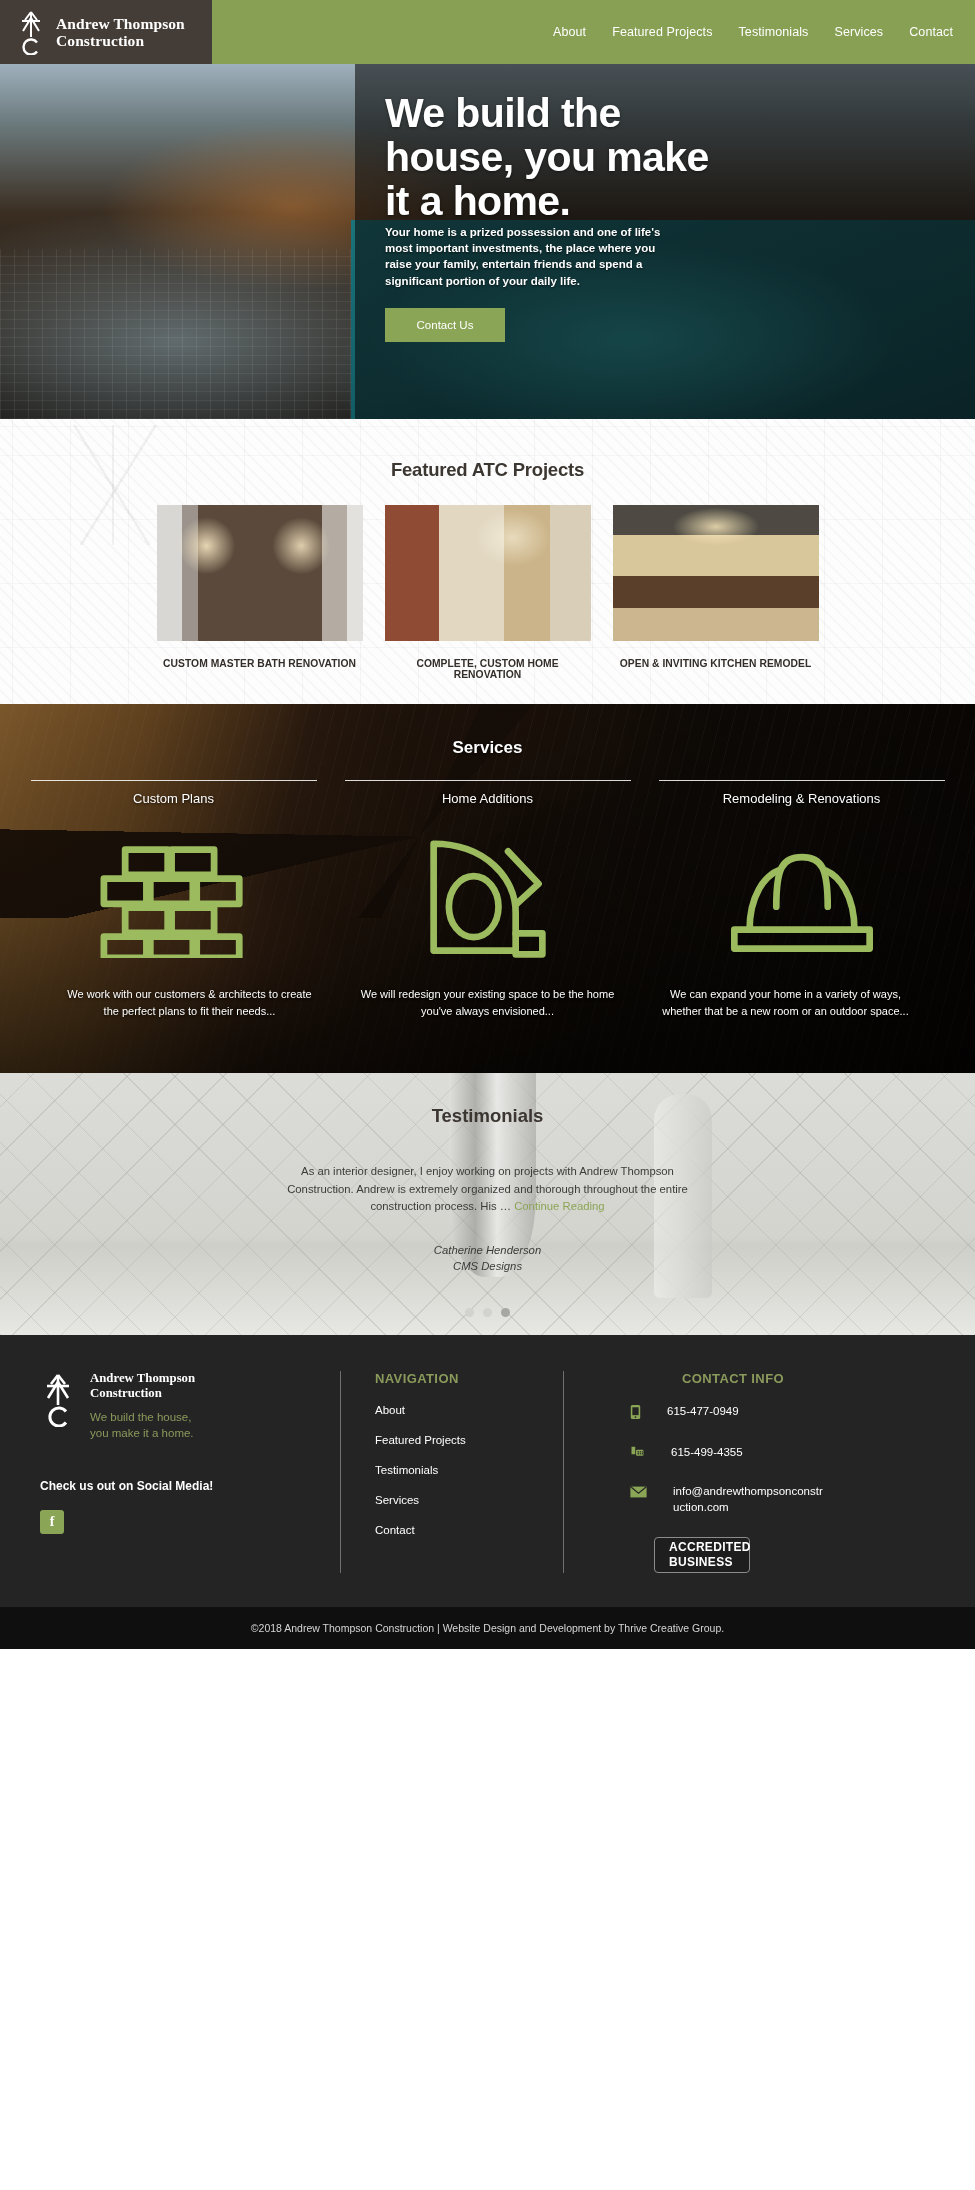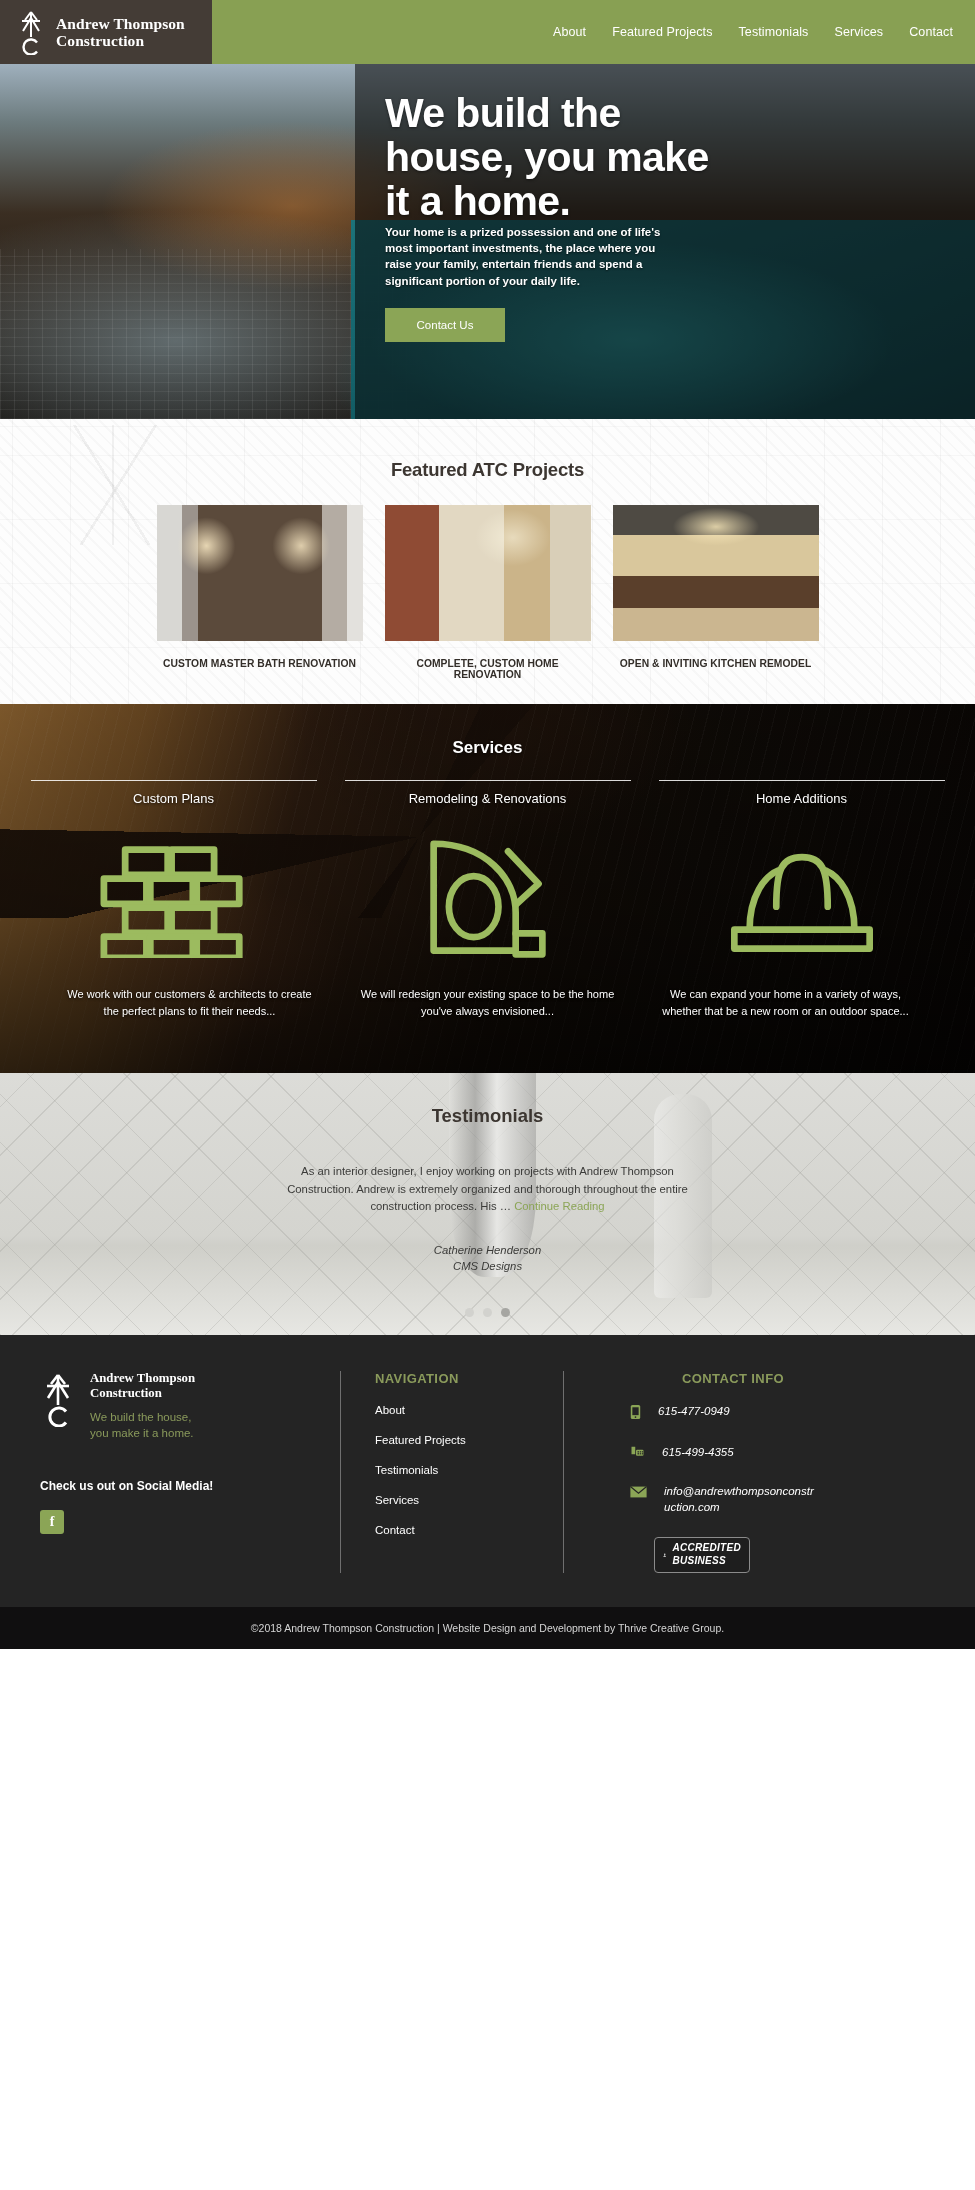--- a/index.html
+++ b/index.html
@@ -443,24 +443,23 @@
   .fnav-link {
     display: block;
     color: #ffffff;
     font-size: 11.5px;
     text-decoration: none;
     margin-bottom: 18px;
   }
   .fcontact-row {
     display: flex;
     align-items: flex-start;
-    gap: 17px;
+    gap: 26px;
     margin-bottom: 21px;
     padding-left: 28px;
-    font-style: italic;
   }
   .fcontact-text {
     color: #fff;
     font-size: 11.5px;
     line-height: 1.38;
     max-width: 150px;
     word-break: break-word;
   }
   .ico { flex: none; display:block; }
   .bbb {
@@ -469,25 +468,24 @@
     border: 1px solid #8b8b8b;
     border-radius: 4px;
     display: flex;
     align-items: center;
     gap: 6px;
     padding: 0 8px;
     background: #1e1e1e;
   }
   .bbb-text {
     color: #fff;
-    font-size: 10px;
+    font-size: 12px;
     font-weight: bold;
     line-height: 1.25;
     letter-spacing: .3px;
-    font-style: italic;
   }
   .copyright {
     background: #100f10;
     height: 42px;
     display: flex;
     align-items: center;
     justify-content: center;
     color: #d6d6d6;
     font-size: 10.5px;
   }
@@ -560,25 +558,25 @@
   <div class="services-inner">
     <h2 class="services-title">Services</h2>
 
     <div class="svc-cols">
       <div class="svc">
         <div class="svc-rule"></div>
         <div class="svc-name">Custom Plans</div>
       </div>
       <div class="svc">
         <div class="svc-rule"></div>
-        <div class="svc-name">Remodeling &amp; Renovations</div>
+        <div class="svc-name">Home Additions</div>
       </div>
       <div class="svc">
         <div class="svc-rule"></div>
-        <div class="svc-name">Home Additions</div>
+        <div class="svc-name">Remodeling &amp; Renovations</div>
       </div>
     </div>
 
     <div class="svc-icons">
       <div class="svc-icon-wrap">
         <svg viewBox="0 0 160 120" width="155" height="116" aria-hidden="true">
           <g fill="none" stroke="#9cbb5f" stroke-width="7" stroke-linejoin="round">
             <rect x="30" y="8" width="44" height="26"></rect>
               <rect x="78" y="8" width="44" height="26"></rect>
             <rect x="8" y="38" width="44" height="26"></rect>

